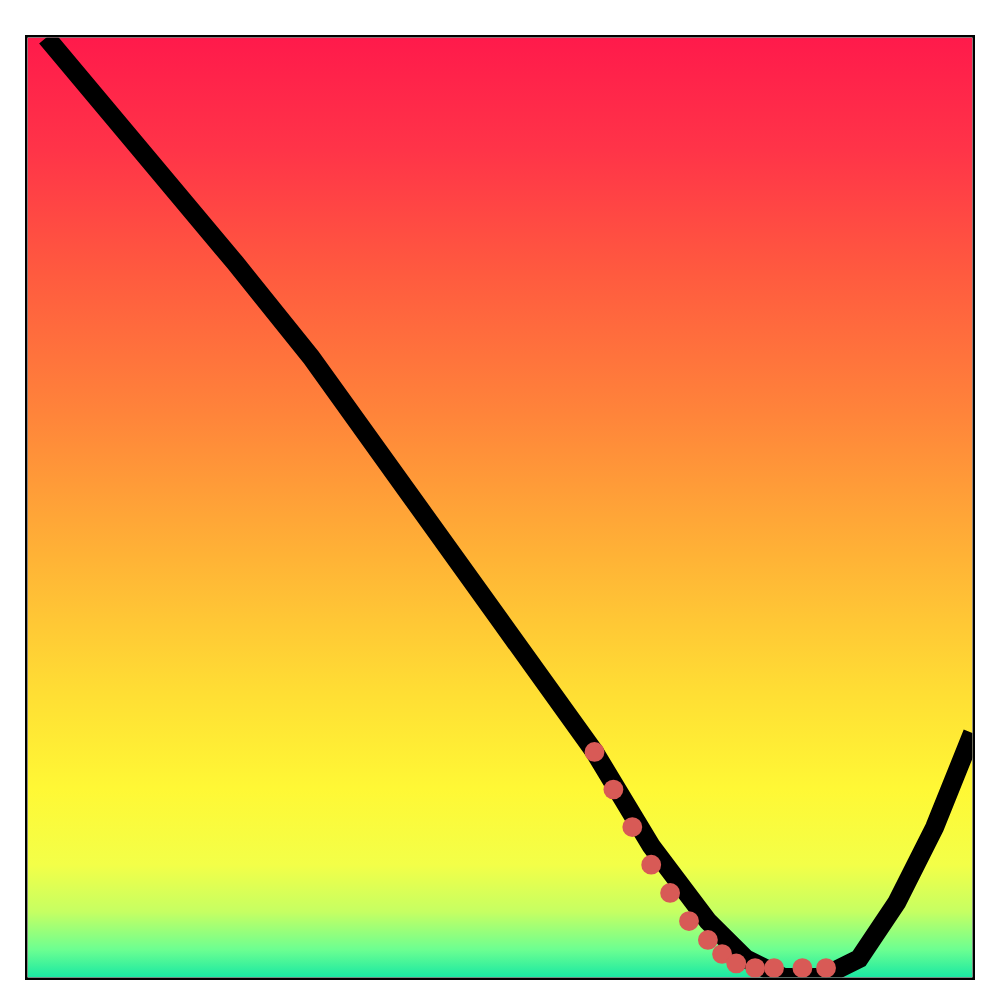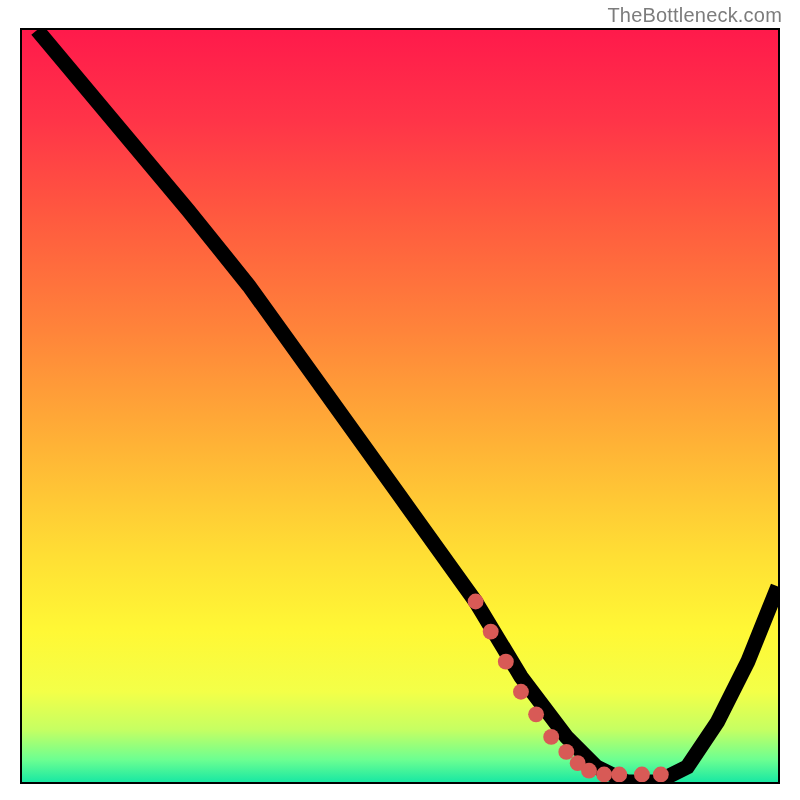--- a/index.html
+++ b/index.html
@@ -52,21 +52,20 @@
   .curve {
     fill: none;
     stroke: #000;
     stroke-width: 2;
   }
 </style>
 </head>
 <body>
 
 <div class="container">
-  <div class="watermark">TheBottleneck.com</div>
 
   <div class="plot">
     <svg class="gradient-bg" viewBox="0 0 100 100" preserveAspectRatio="none">
       <defs>
         <linearGradient id="bg-grad" x1="0" y1="0" x2="0" y2="1">
             <stop offset="0%" stop-color="#ff1a4b"></stop>
             <stop offset="12%" stop-color="#ff3448"></stop>
             <stop offset="25%" stop-color="#ff5a3f"></stop>
             <stop offset="40%" stop-color="#ff843a"></stop>
             <stop offset="55.00000000000001%" stop-color="#ffb236"></stop>

